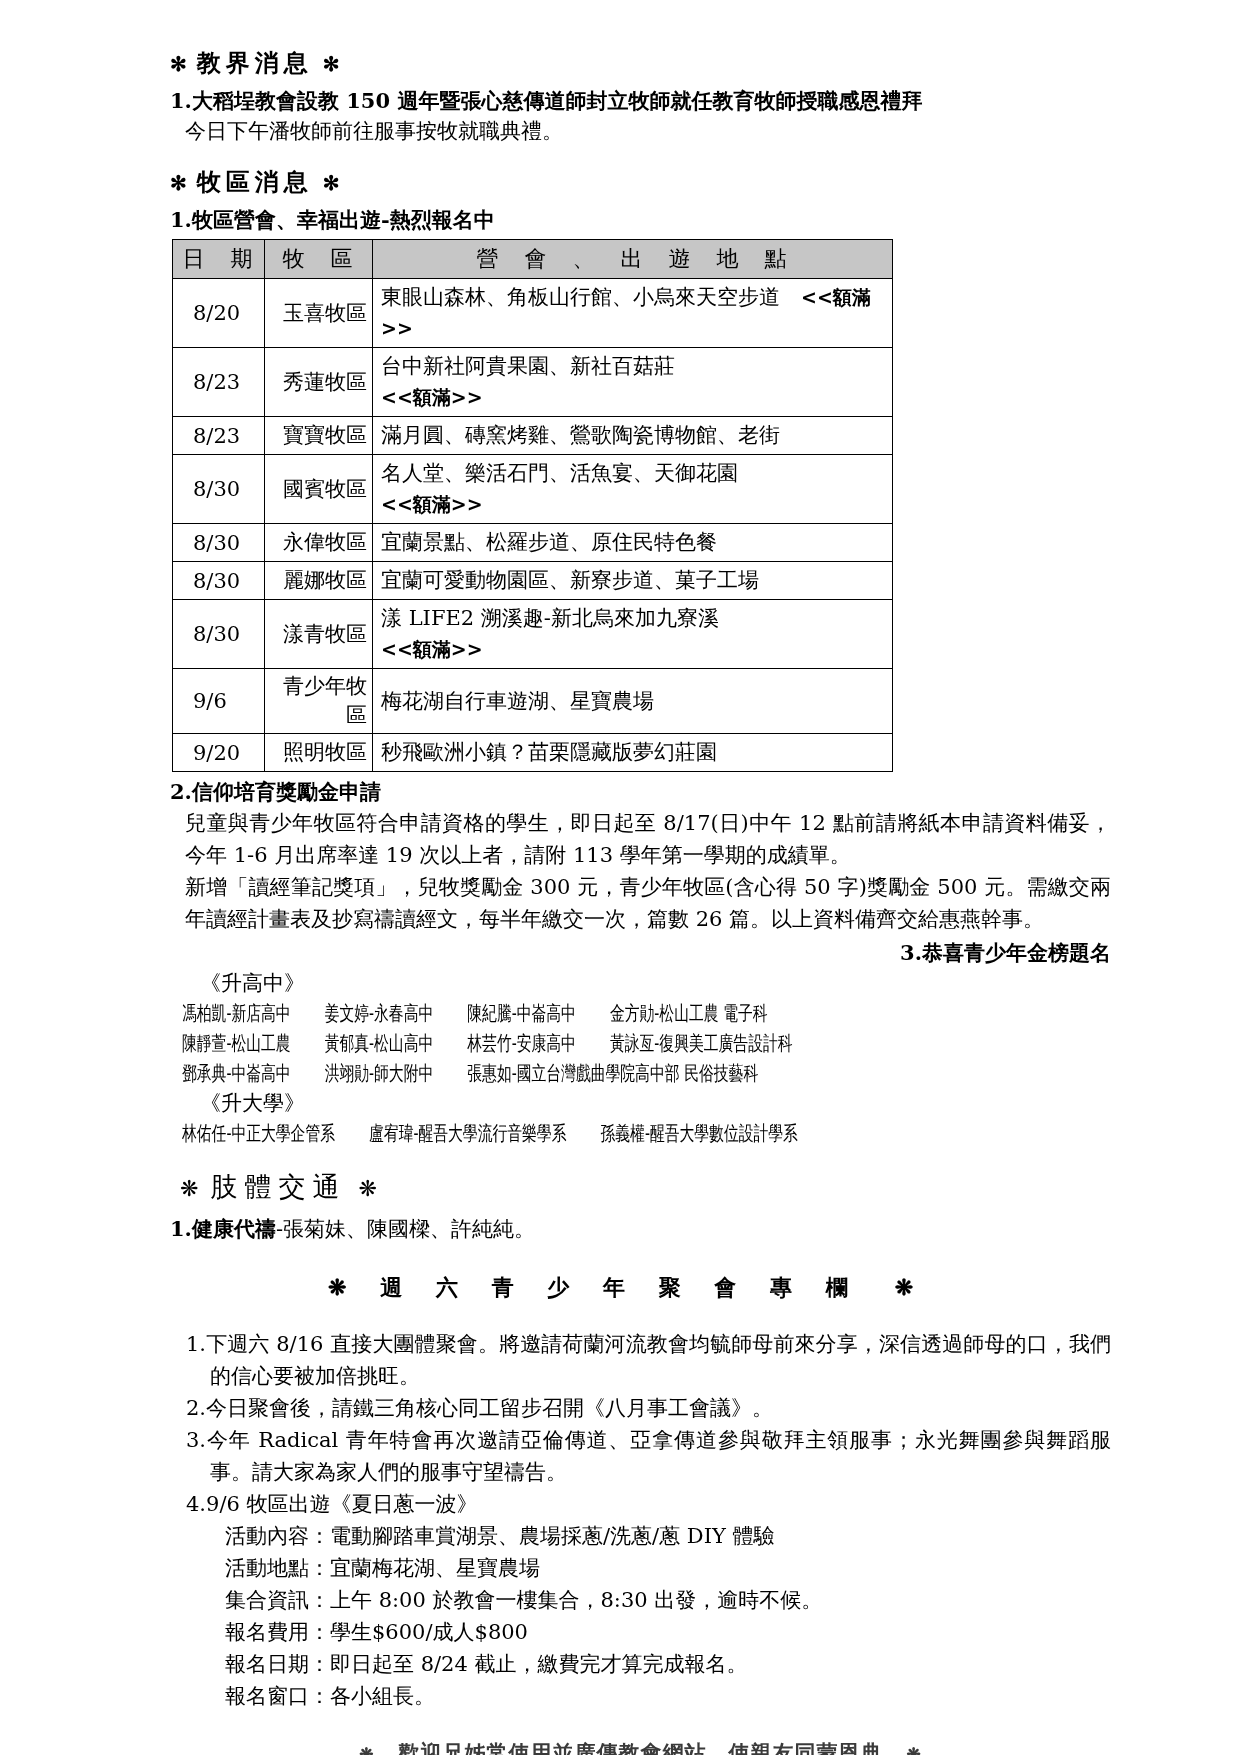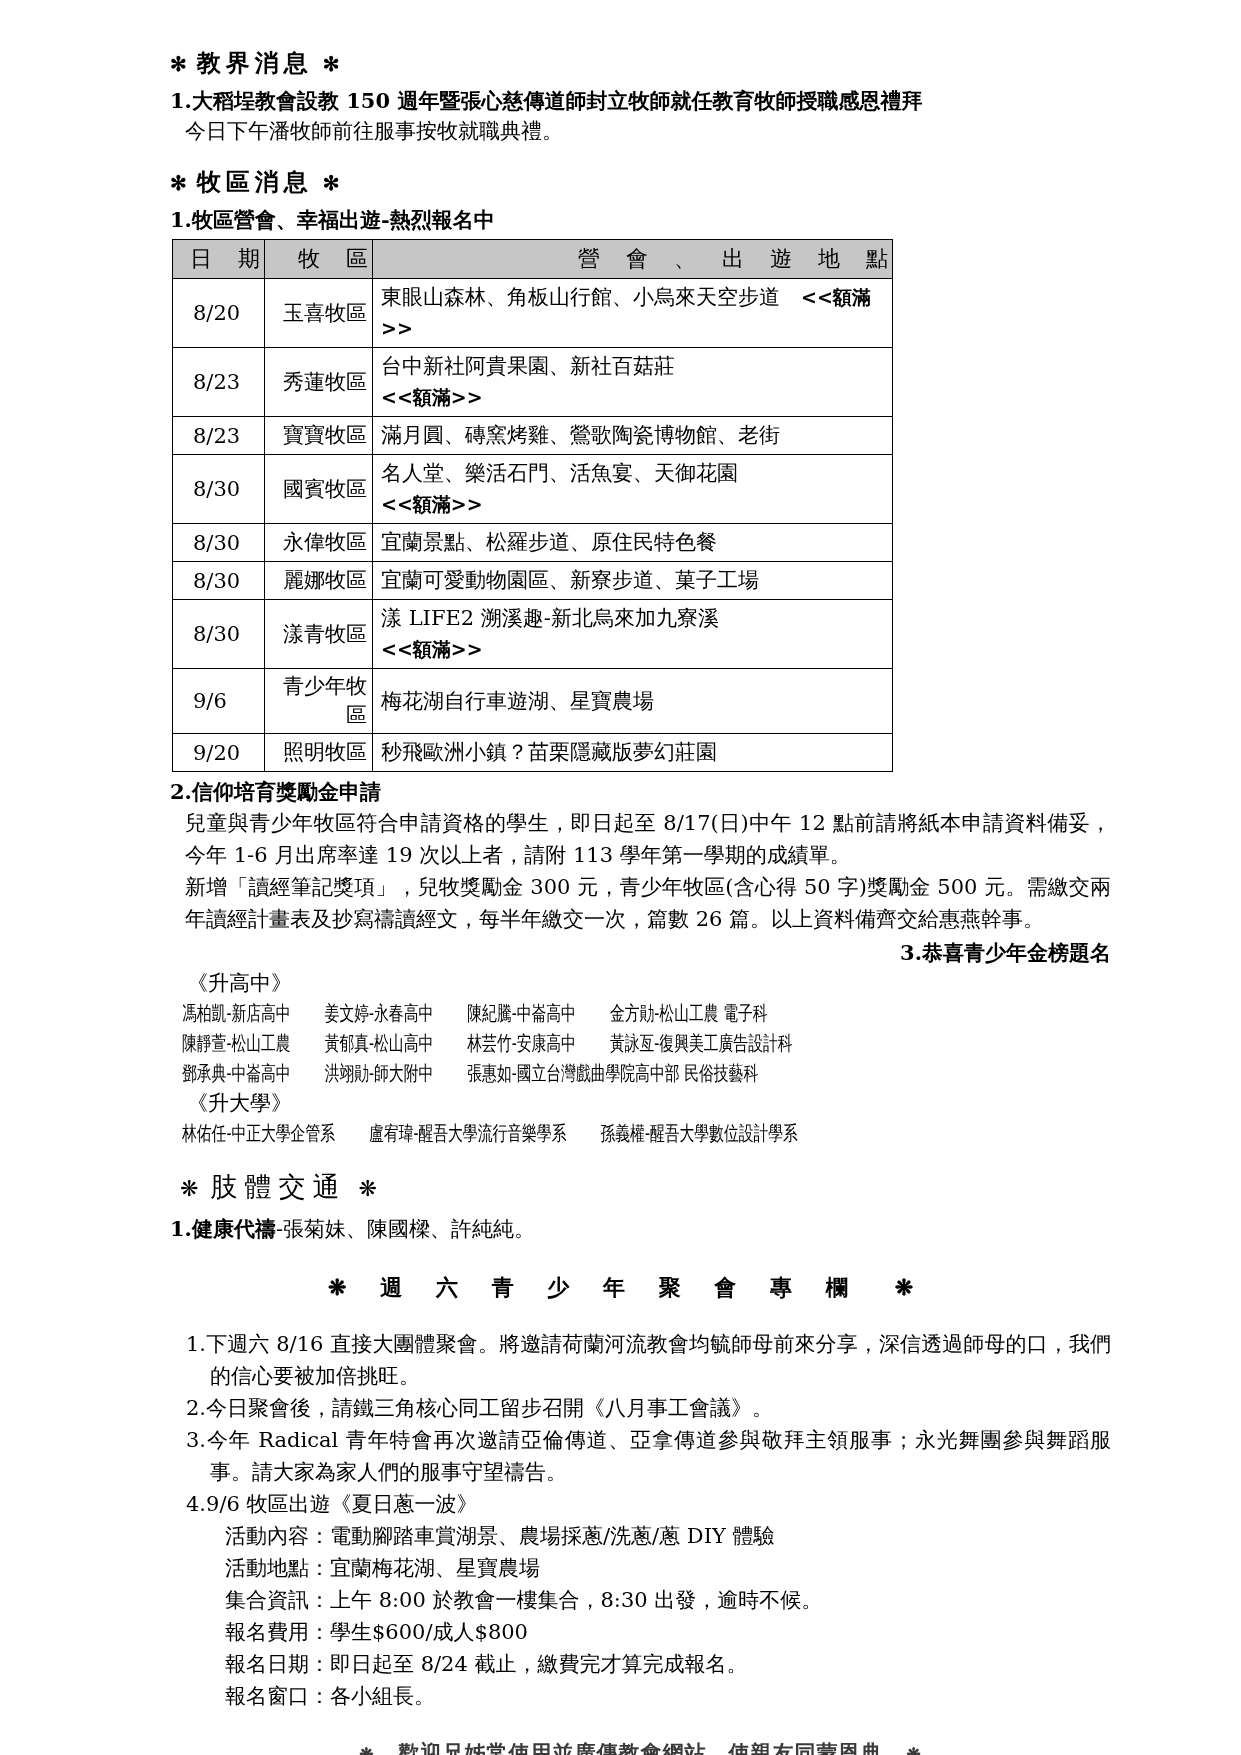--- a/index.html
+++ b/index.html
@@ -19,30 +19,30 @@
   .item-num{font-weight:bold;}
   .plain-num{font-weight:normal;}
   .body-line{margin-left:15px;line-height:31px;}
   .para{margin-left:15px;text-align:justify;line-height:32px;}
 
   
   table.camp{border-collapse:collapse;margin:4px 0 2px 2px;table-layout:fixed;}
   table.camp th, table.camp td{border:1px solid #000;}
   table.camp th{
     background:#c6c6c6;font-weight:normal;font-size:22px;
-    padding:4px 2px;text-align:right;letter-spacing:2px;
+    padding:4px 2px;text-align:center;letter-spacing:2px;
   }
   col.c1{width:92px;} col.c2{width:108px;} col.c3{width:520px;}
   td.c-date{text-align:left;padding:3px 20px;font-size:21px;}
   td.c-dist{text-align:right;padding:3px 5px;line-height:29px;}
   td.c-loc{text-align:left;padding:3px 8px;line-height:31px;}
   td.c-loc .tag{font-weight:bold;font-family:"DejaVu Sans","Liberation Sans",sans-serif;font-size:19px;}
 
   
-  .hr-label{margin-left:17px;line-height:30px;}
+  .hr-label{margin-left:30px;line-height:30px;}
   .name-row{margin-left:12px;line-height:30px;font-size:20px;transform:scaleX(0.74);transform-origin:0 50%;white-space:nowrap;}
   .name-entry{display:inline-block;margin-right:46px;}
 
   
   .fel-head{font-size:27px;font-weight:normal;letter-spacing:7px;margin:20px 0 6px 10px;line-height:38px;}
   .fel-head .flower{font-size:22px;letter-spacing:0;margin-right:12px;}
   .fel-head .flower.right{margin:0 0 0 12px;}
 
   
   .youth-head{text-align:center;font-size:22px;font-weight:bold;margin:26px 40px 24px 0;line-height:34px;}

